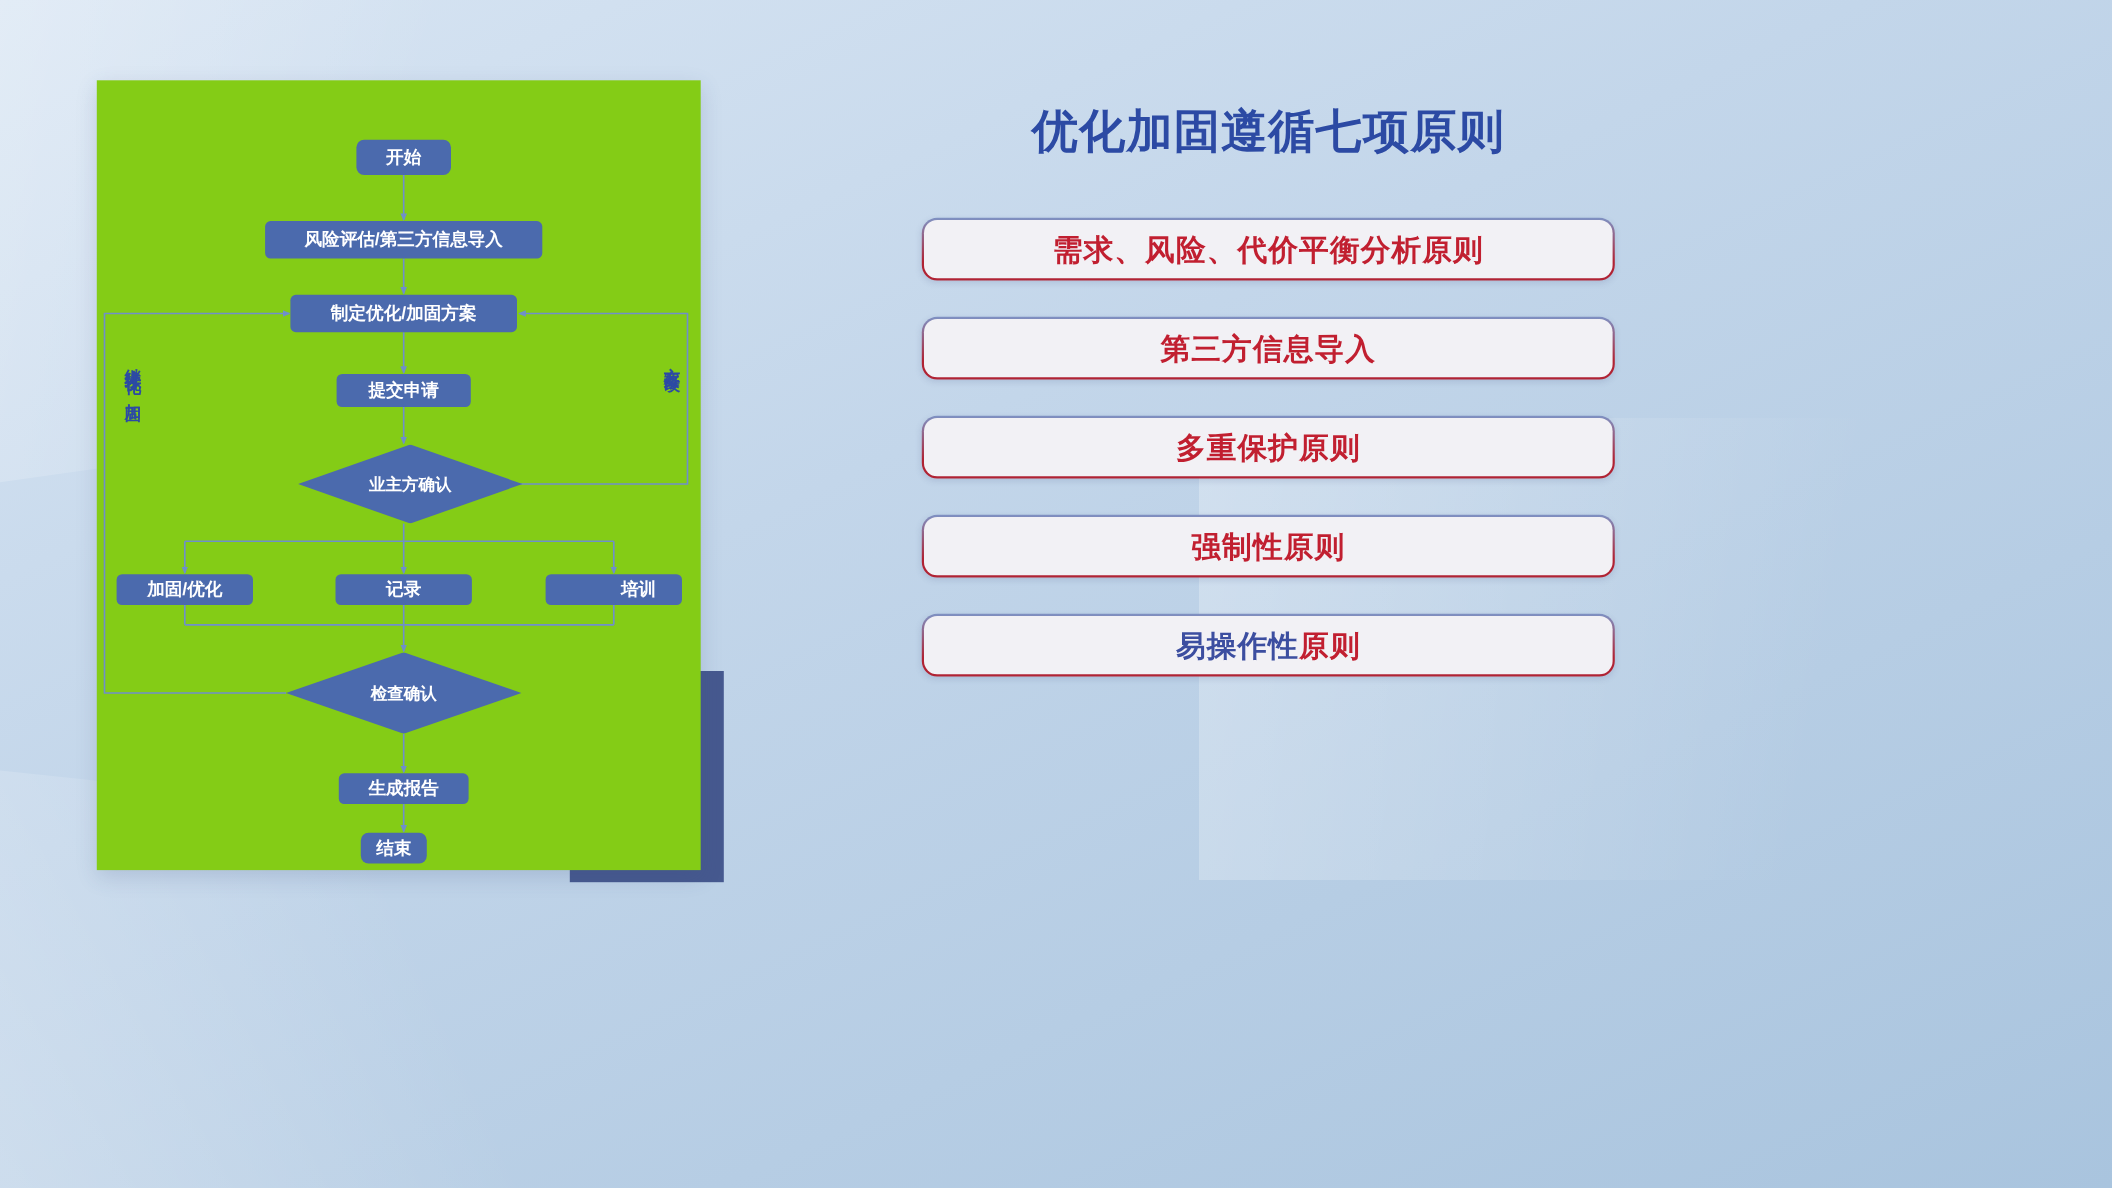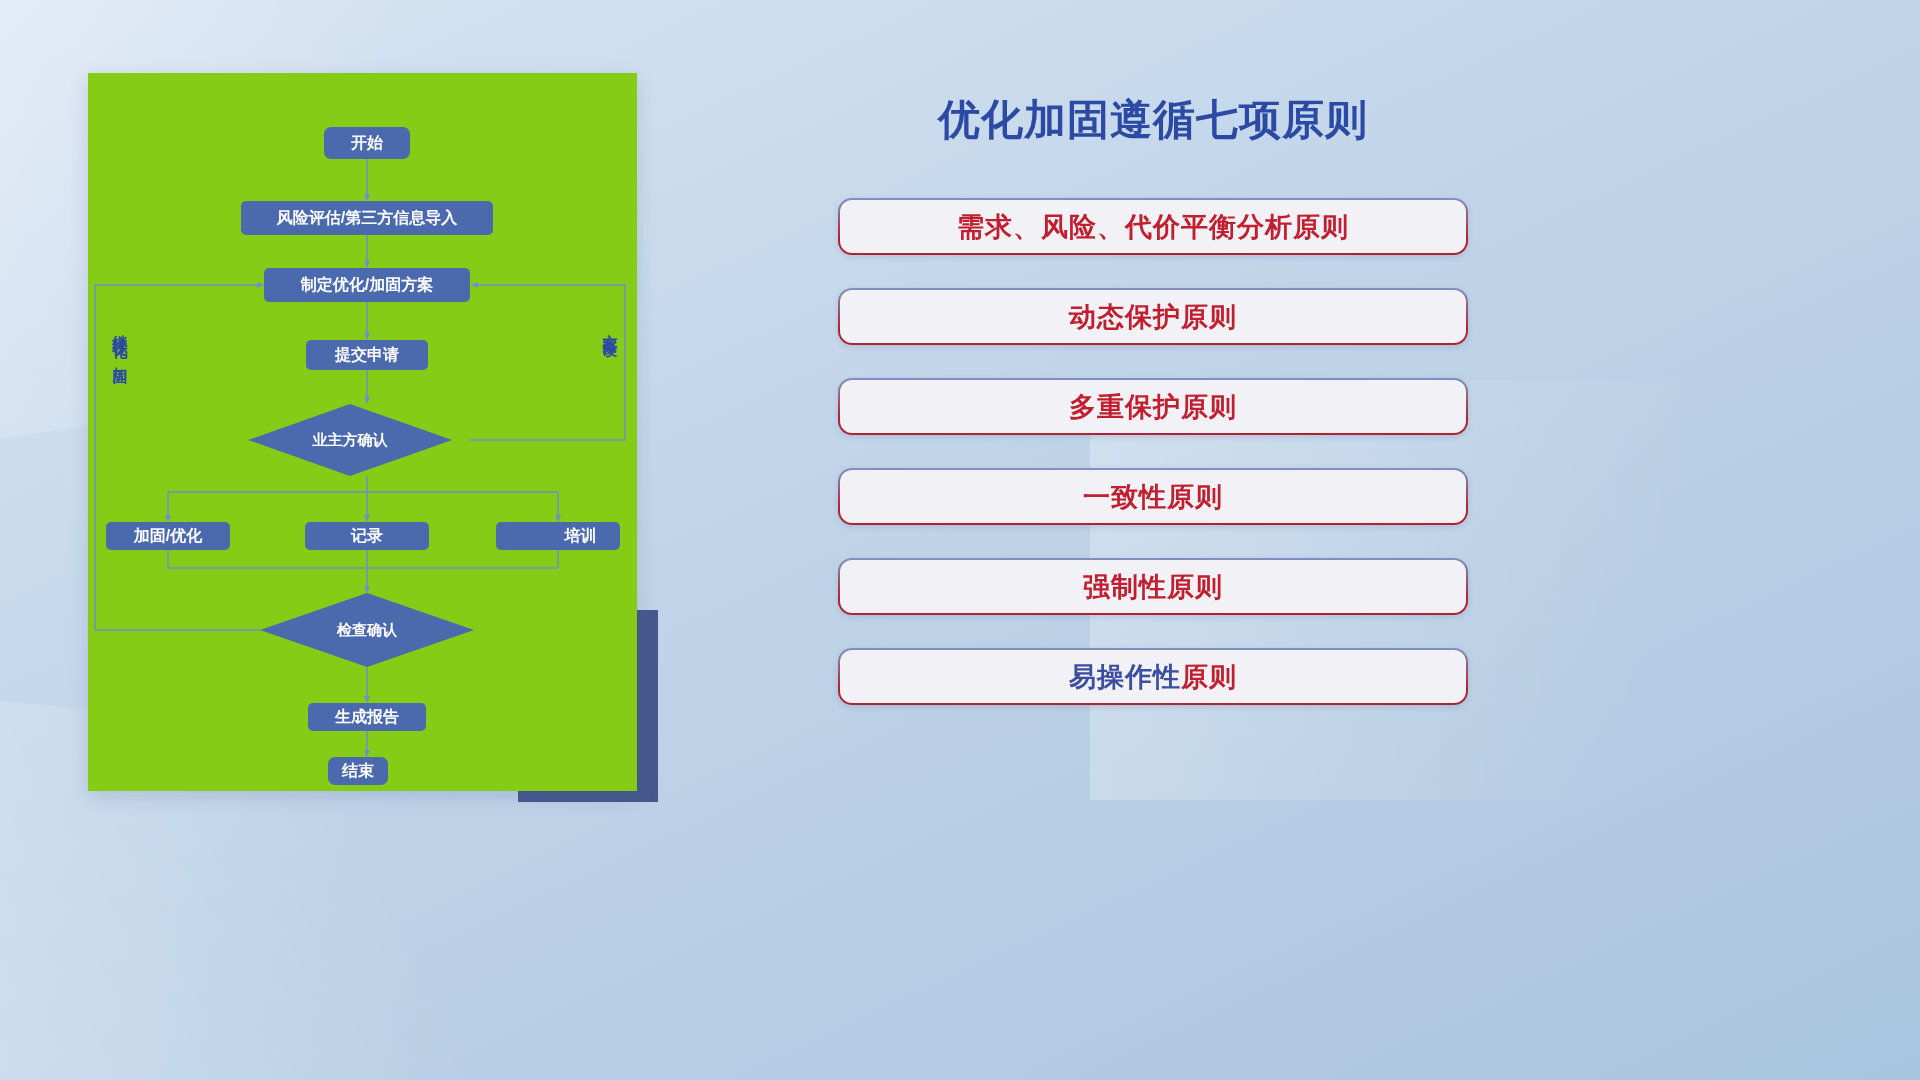--- a/index.html
+++ b/index.html
@@ -93,21 +93,21 @@
   </svg>
 
   <div class="node pill" style="left:236px; top:54px; width:86px; height:32px;">开始</div>
 
   <div class="node" style="left:153px; top:128px; width:252px; height:34px;">风险评估/第三方信息导入</div>
 
   <div class="node" style="left:176px; top:195px; width:206px; height:34px;">制定优化/加固方案</div>
 
   <div class="node" style="left:218px; top:267px; width:122px; height:30px;">提交申请</div>
 
-  <div class="diamond" style="left:160px; top:331px; width:204px; height:72px;text-align:right;">业主方确认</div>
+  <div class="diamond" style="left:183px; top:331px; width:204px; height:72px;text-align:right;">业主方确认</div>
 
   <div class="node" style="left:18px; top:449px; width:124px; height:28px;">加固/优化</div>
 
   <div class="node" style="left:217px; top:449px; width:124px; height:28px;">记录</div>
 
   <div class="node" style="left:408px; top:449px; width:124px; height:28px;padding-left:45px;">培训</div>
 
   <div class="diamond" style="left:172px; top:520px; width:214px; height:74px;">检查确认</div>
 
   <div class="node" style="left:220px; top:630px; width:118px; height:28px;">生成报告</div>
@@ -127,37 +127,31 @@
     <div class="principle-inner">
         <span class="seg blue"></span>
         <span class="seg red">需求、风险、代价平衡分析原则</span>
       </div>
   </div>
 
 
   <div class="principle">
     <div class="principle-inner">
         <span class="seg blue"></span>
-        <span class="seg red">动态保护原则</span>
+        <span class="seg red">第三方信息导入</span>
       </div>
   </div>
 
   <div class="principle">
     <div class="principle-inner">
         <span class="seg blue"></span>
         <span class="seg red">多重保护原则</span>
       </div>
   </div>
 
-  <div class="principle">
-    <div class="principle-inner">
-        <span class="seg blue"></span>
-        <span class="seg red">一致性原则</span>
-      </div>
-  </div>
 
   <div class="principle">
     <div class="principle-inner">
         <span class="seg blue"></span>
         <span class="seg red">强制性原则</span>
       </div>
   </div>
 
   <div class="principle">
     <div class="principle-inner">

